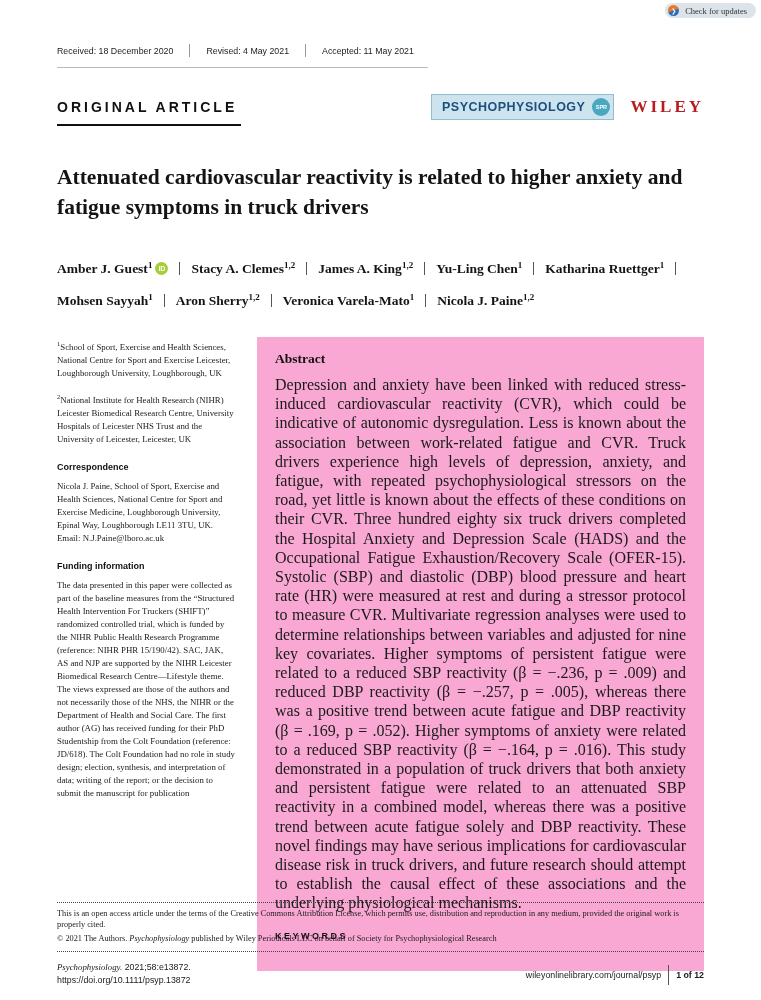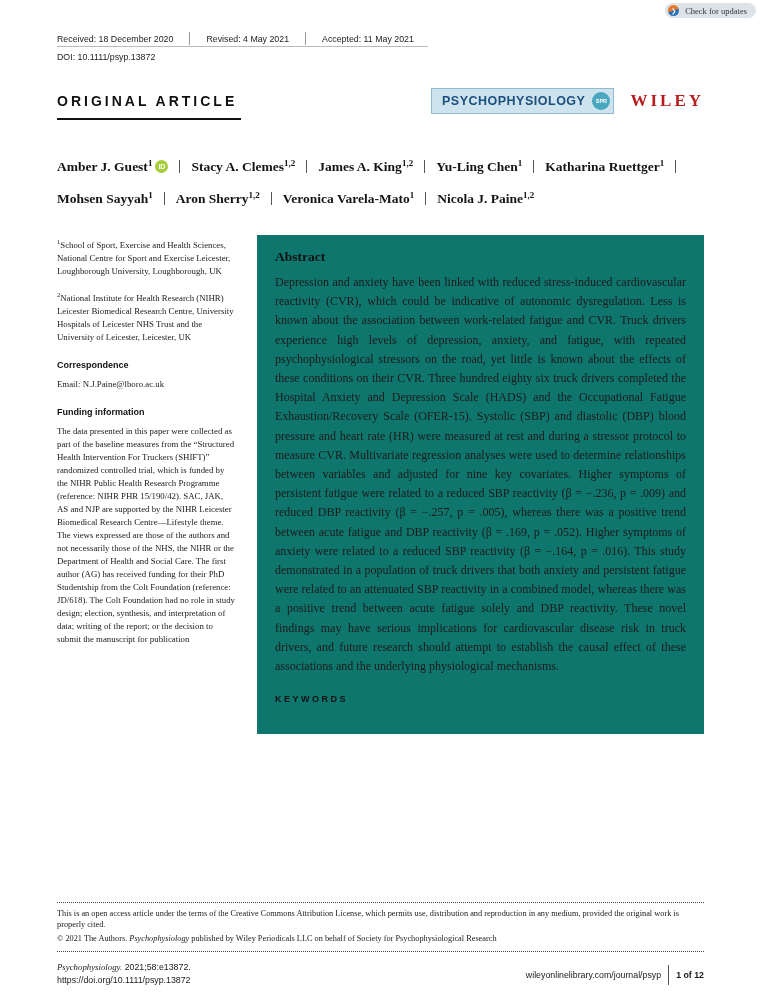--- a/index.html
+++ b/index.html
@@ -33,21 +33,21 @@
   
   .dates-wrap {
     padding-top: 32px;
     font-family: "Liberation Sans", sans-serif;
     font-size: 8.8px; color: #222;
   }
   .dates-row {
     display: flex; align-items: center; gap: 16px;
     width: fit-content;
     border-bottom: 1px solid #bbb;
-    padding-bottom: 1px; padding-right: 14px;
+    padding-bottom: 10px; padding-right: 14px; margin-top: 12px;
   }
   .vsep { width: 1px; height: 13px; background: #999; }
   .doi-row { margin-top: 5px; font-family: "Liberation Sans", sans-serif; font-size: 8.8px; }
 
   
   .type-logo-row { display: flex; justify-content: space-between; align-items: flex-end; margin-top: 26px; }
   .article-type {
     font-family: "Liberation Sans", sans-serif;
     font-weight: bold; font-size: 14px; letter-spacing: 3px;
     border-bottom: 2px solid #111; padding-bottom: 9px; padding-right: 4px;
@@ -101,23 +101,23 @@
   .body-cols { display: flex; margin-top: 22px; gap: 22px; }
   .left-col { width: 178px; flex-shrink: 0; font-size: 8.8px; line-height: 13px; color: #1a1a1a; }
   .left-col p { margin: 0 0 10px; }
   .left-col h4 {
     font-family: "Liberation Sans", sans-serif;
     font-size: 9px; font-weight: bold; margin: 15px 0 6px; color: #111;
   }
   .left-col sup { font-size: 6.5px; }
   .email-line { margin-top: 0; }
 
-  .abstract-box { flex: 1; background: #0f766e; padding: 14px 18px 22px; align-self: flex-start; }
+  .abstract-box { flex: 1; background: #f9a8d4; padding: 14px 18px 22px; align-self: flex-start; }
   .abstract-box h2 { font-size: 13.5px; margin: 0 0 8px; color: #111; }
-  .abstract-text { font-size: 12px; line-height: 19.2px; text-align: justify; margin: 0; color: #1a1a1a; }
+  .abstract-text { font-size: 16px; line-height: 19.2px; text-align: justify; margin: 0; color: #1a1a1a; }
   .kw-heading {
     font-family: "Liberation Sans", sans-serif;
     font-size: 9px; font-weight: bold; letter-spacing: 2.5px;
     margin: 18px 0 8px; color: #111;
   }
   .kw { font-size: 10.8px; line-height: 16px; margin: 0; }
 
   
   .footer { position: absolute; left: 57px; right: 57px; bottom: 13px; }
   .dotted { border-top: 1px dotted #444; }
@@ -146,45 +146,46 @@
 
   <div class="content">
     <div class="dates-wrap">
       <div class="dates-row">
         <span>Received: 18 December 2020</span>
         <span class="vsep"></span>
         <span>Revised: 4 May 2021</span>
         <span class="vsep"></span>
         <span>Accepted: 11 May 2021</span>
       </div>
-      <div class="doi-row">DOI: 10.1111/psyp.13872</div>
     </div>
 
     <div class="type-logo-row">
       <div class="article-type">ORIGINAL ARTICLE</div>
       <div class="logos">
         <div class="journal-logo">
           <span class="journal-name">PSYCHOPHYSIOLOGY</span>
           <span class="spr-badge">SPR</span>
         </div>
         <div class="wiley">WILEY</div>
       </div>
     </div>
 
+    <h1 class="title">Attenuated cardiovascular reactivity is related to higher anxiety and fatigue symptoms in truck drivers</h1>
 
     <div class="authors">
       <span class="author-name"><span>Amber J. Guest</span><sup>1</sup></span><span class="orcid">iD</span><span class="asep"></span><span class="author-name"><span>Stacy A. Clemes</span><sup>1,2</sup></span><span class="asep"></span><span class="author-name"><span>James A. King</span><sup>1,2</sup></span><span class="asep"></span><span class="author-name"><span>Yu-Ling Chen</span><sup>1</sup></span><span class="asep"></span><span class="author-name"><span>Katharina Ruettger</span><sup>1</sup></span><span class="asep"></span><span class="author-name"><span>Mohsen Sayyah</span><sup>1</sup></span><span class="asep"></span><span class="author-name"><span>Aron Sherry</span><sup>1,2</sup></span><span class="asep"></span><span class="author-name"><span>Veronica Varela-Mato</span><sup>1</sup></span><span class="asep"></span><span class="author-name"><span>Nicola J. Paine</span><sup>1,2</sup></span>
     </div>
 
     <div class="body-cols">
       <div class="left-col">
         <p><sup>1</sup><span>School of Sport, Exercise and Health Sciences, National Centre for Sport and Exercise Leicester, Loughborough University, Loughborough, UK</span></p>
         <p><sup>2</sup><span>National Institute for Health Research (NIHR) Leicester Biomedical Research Centre, University Hospitals of Leicester NHS Trust and the University of Leicester, Leicester, UK</span></p>
 
         <h4>Correspondence</h4>
+        <p style="margin-bottom:0;">Nicola J. Paine, School of Sport, Exercise and Health Sciences, National Centre for Sport and Exercise Medicine, Loughborough University, Epinal Way, Loughborough LE11 3TU, UK.</p>
         <p class="email-line">Email: N.J.Paine@lboro.ac.uk</p>
 
         <h4>Funding information</h4>
         <p>The data presented in this paper were collected as part of the baseline measures from the “Structured Health Intervention For Truckers (SHIFT)” randomized controlled trial, which is funded by the NIHR Public Health Research Programme (reference: NIHR PHR 15/190/42). SAC, JAK, AS and NJP are supported by the NIHR Leicester Biomedical Research Centre—Lifestyle theme. The views expressed are those of the authors and not necessarily those of the NHS, the NIHR or the Department of Health and Social Care. The first author (AG) has received funding for their PhD Studentship from the Colt Foundation (reference: JD/618). The Colt Foundation had no role in study design; election, synthesis, and interpretation of data; writing of the report; or the decision to submit the manuscript for publication</p>
       </div>
 
       <div class="abstract-box">
         <h2>Abstract</h2>
         <p class="abstract-text">Depression and anxiety have been linked with reduced stress-induced cardiovascular reactivity (CVR), which could be indicative of autonomic dysregulation. Less is known about the association between work-related fatigue and CVR. Truck drivers experience high levels of depression, anxiety, and fatigue, with repeated psychophysiological stressors on the road, yet little is known about the effects of these conditions on their CVR. Three hundred eighty six truck drivers completed the Hospital Anxiety and Depression Scale (HADS) and the Occupational Fatigue Exhaustion/Recovery Scale (OFER-15). Systolic (SBP) and diastolic (DBP) blood pressure and heart rate (HR) were measured at rest and during a stressor protocol to measure CVR. Multivariate regression analyses were used to determine relationships between variables and adjusted for nine key covariates. Higher symptoms of persistent fatigue were related to a reduced SBP reactivity (β = −.236, p = .009) and reduced DBP reactivity (β = −.257, p = .005), whereas there was a positive trend between acute fatigue and DBP reactivity (β = .169, p = .052). Higher symptoms of anxiety were related to a reduced SBP reactivity (β = −.164, p = .016). This study demonstrated in a population of truck drivers that both anxiety and persistent fatigue were related to an attenuated SBP reactivity in a combined model, whereas there was a positive trend between acute fatigue solely and DBP reactivity. These novel findings may have serious implications for cardiovascular disease risk in truck drivers, and future research should attempt to establish the causal effect of these associations and the underlying physiological mechanisms.</p>
         <h3 class="kw-heading">KEYWORDS</h3>

